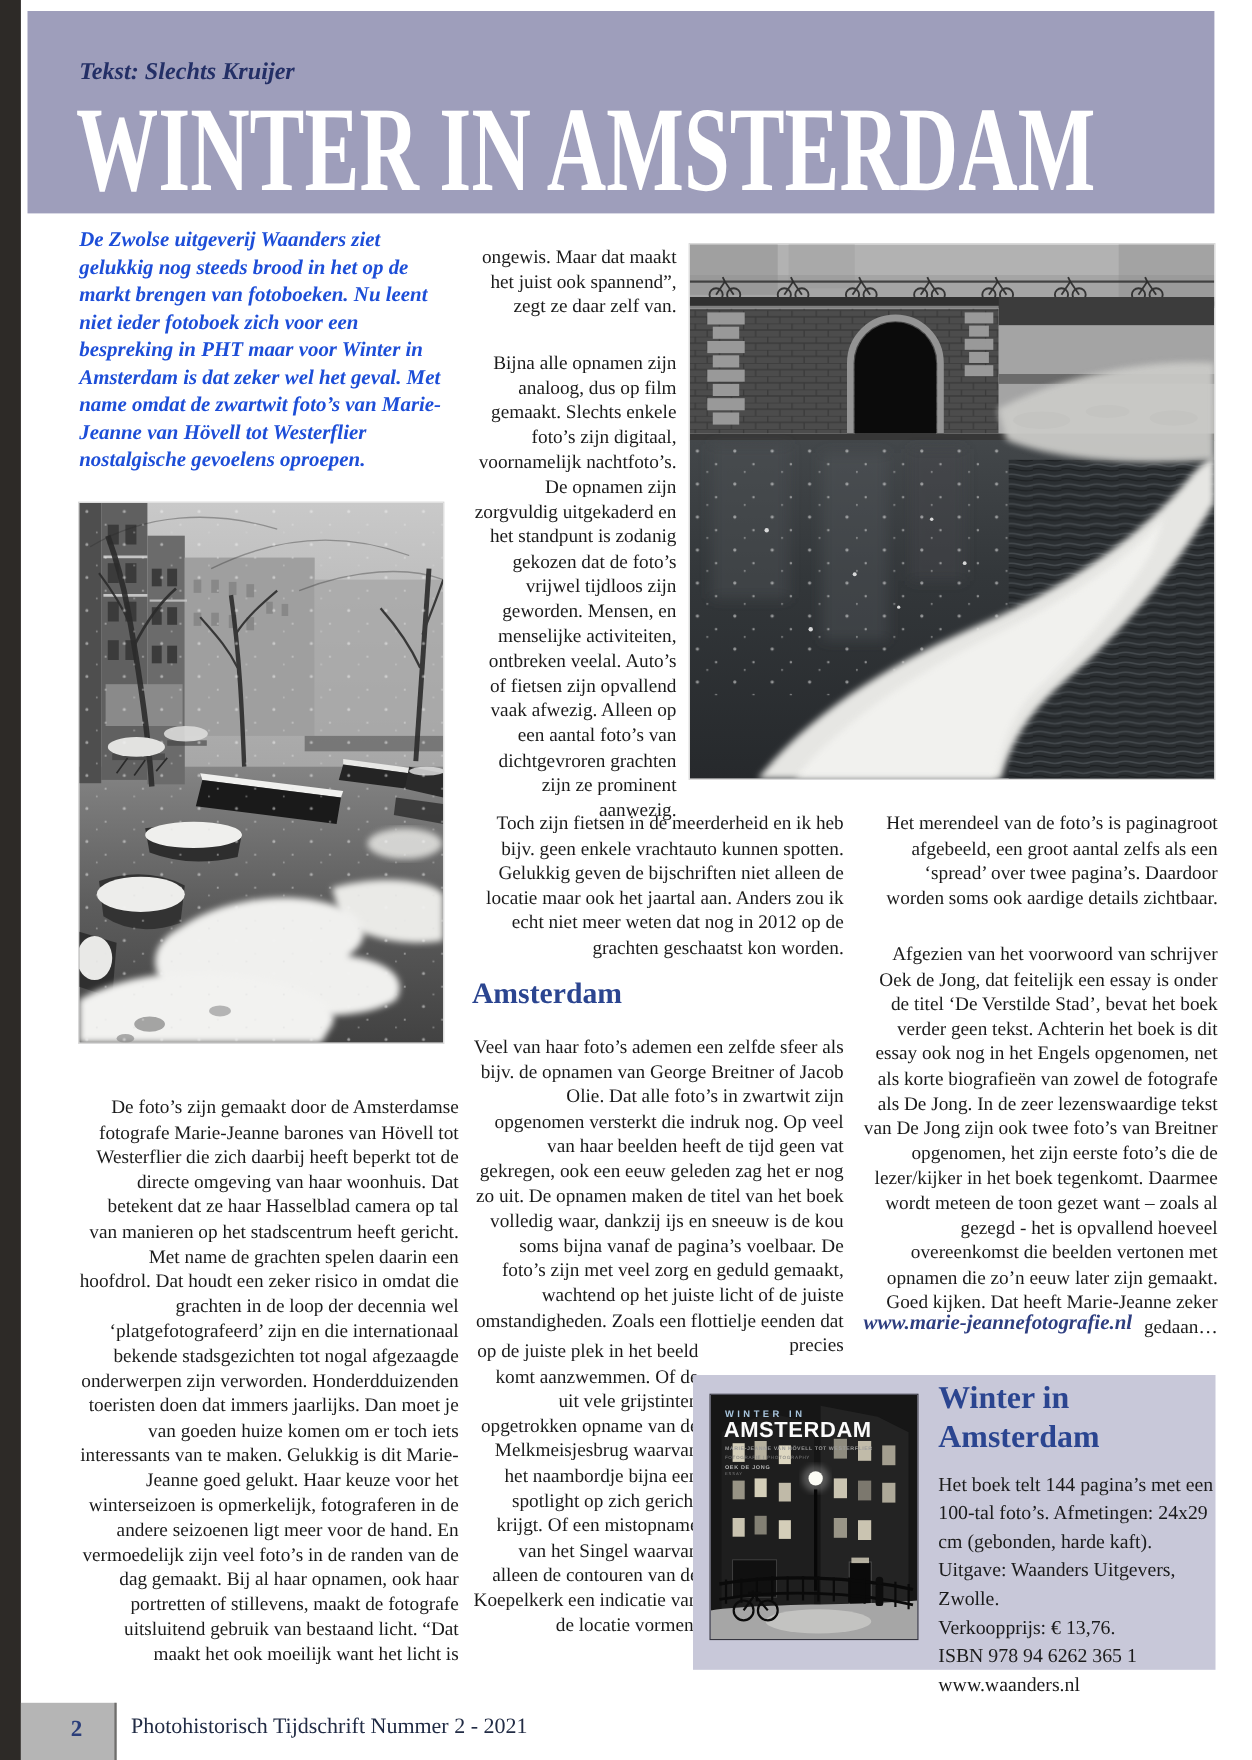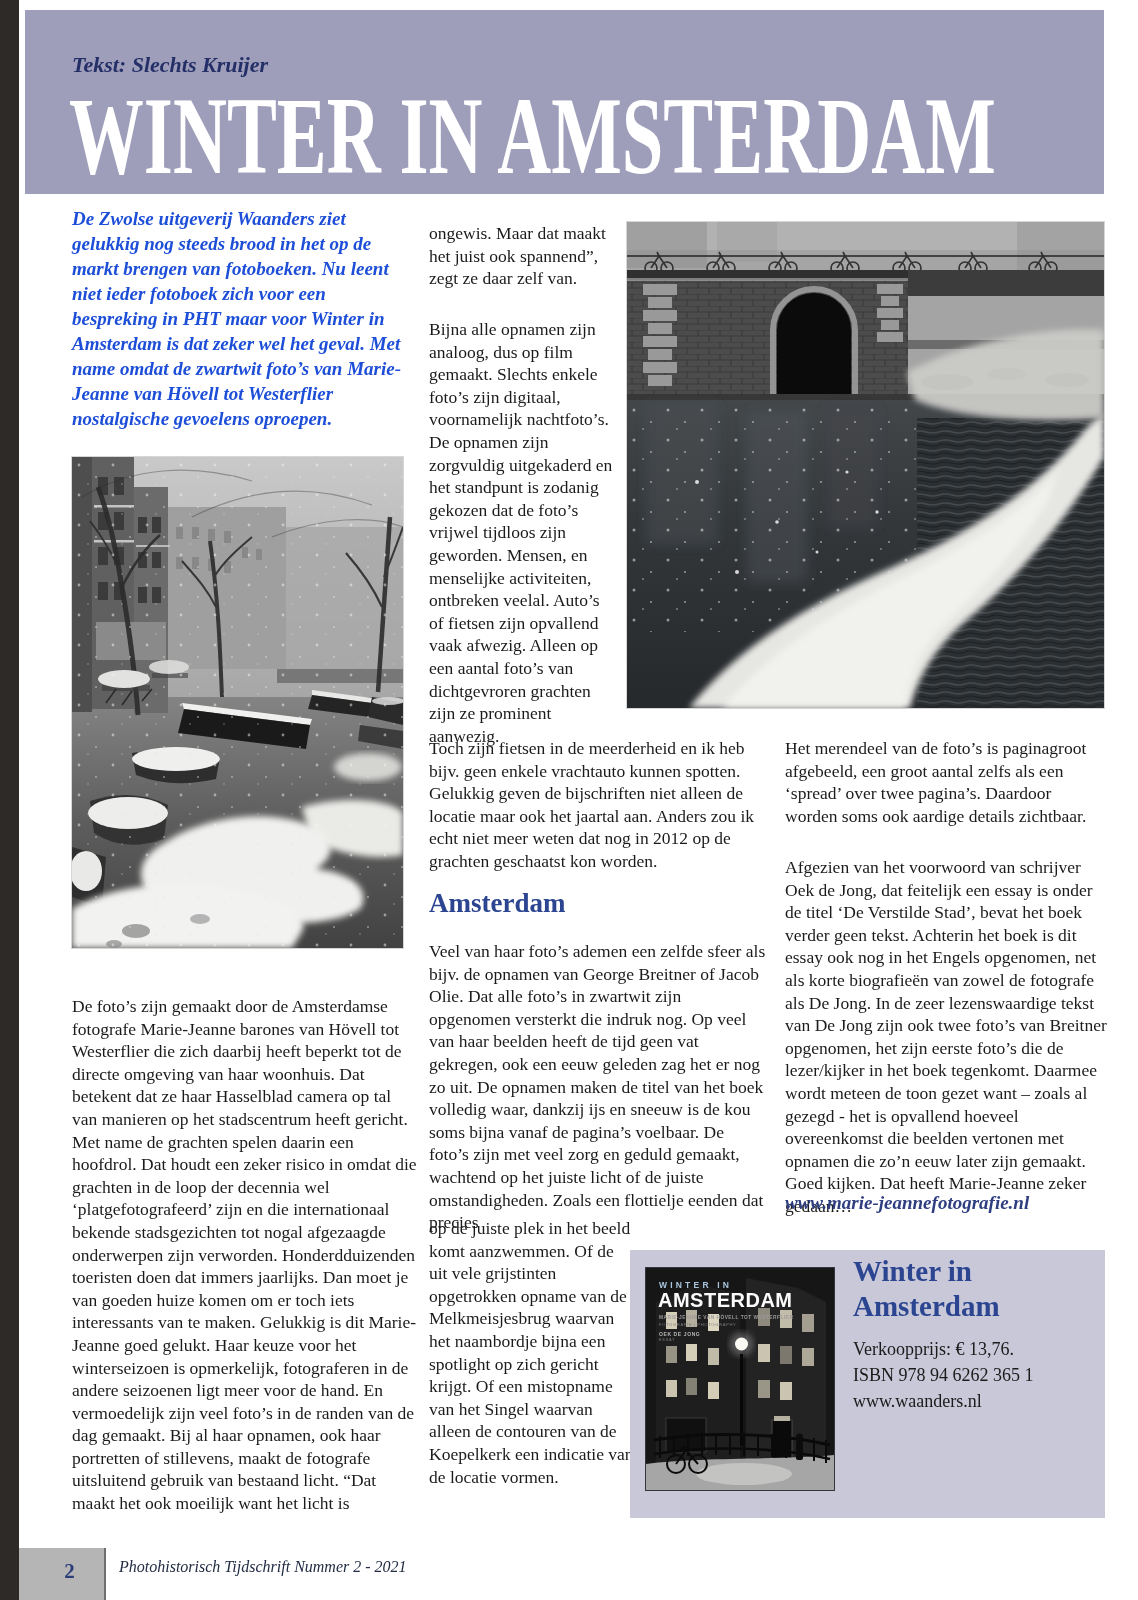--- a/index.html
+++ b/index.html
@@ -11,21 +11,21 @@
   p{margin:0;}
   .edge-strip{left:0;top:0;width:19px;height:1600px;background:#2d2a27;}
   .header-banner{left:25px;top:10px;width:1079px;height:184px;background:#9e9ebb;}
   .byline{left:72px;top:52px;font-size:22px;font-weight:bold;font-style:italic;color:#232f66;}
   .article-title{
     left:69px;top:84px;font-size:110px;line-height:.95;font-weight:bold;color:#ffffff;
     white-space:nowrap;transform:scaleX(.68);transform-origin:0 0;letter-spacing:0;
   }
   .intro-text{left:72px;top:206px;width:340px;font-size:19px;line-height:25px;
     font-weight:bold;font-style:italic;color:#1d4ed8;}
-  .body-text{font-size:17.5px;line-height:22.6px;color:#1b1b1b;}
+  .body-text{font-size:17.5px;line-height:22.6px;color:#1b1b1b;text-align:right;}
   .left-body{left:72px;top:995px;width:345px;}
   .mid-p1{left:429px;top:222px;width:186px;}
   .mid-p2{left:429px;top:318px;width:186px;}
   .mid-wide{left:429px;top:737px;width:338px;}
   .nostalgie-h{left:429px;top:888px;font-size:27px;font-weight:bold;color:#2b4590;}
   .nost-wide{left:429px;top:940px;width:338px;}
   .nost-narrow{left:429px;top:1217px;width:206px;}
   .right-p1{left:785px;top:737px;width:322px;}
   .right-p2{left:785px;top:844px;width:322px;margin-top:12px;}
   .site-link{left:785px;top:1192px;font-size:19px;font-style:italic;color:#2e3e80;font-weight:bold;}
@@ -38,21 +38,21 @@
   .cover-title-large{top:21px;left:12px;font-size:20px;font-weight:bold;letter-spacing:.5px;color:#fbfbfb;}
   .cover-author{top:47px;left:13px;font-size:4.8px;font-weight:bold;letter-spacing:.5px;color:#9b9b9b;}
   .cover-subtitle{top:54px;left:13px;font-size:4.2px;letter-spacing:.6px;color:#7a7a7a;}
   .cover-essayist{top:63px;left:13px;font-size:5px;font-weight:bold;letter-spacing:.6px;color:#b5b5b5;}
   .cover-essay{top:70px;left:13px;font-size:3.8px;letter-spacing:.8px;color:#808080;}
   .box-title{left:853px;top:1254px;font-size:29px;line-height:35px;font-weight:bold;color:#2b4590;}
   .box-text{left:853px;top:1336px;width:252px;font-size:18px;line-height:26px;color:#1b1b1b;}
   .footer-bar{left:19px;top:1548px;width:87px;height:52px;background:#b5b5b5;
     border-right:2px solid #6f6e6c;box-sizing:border-box;text-align:center;}
   .page-num{padding-top:11px;padding-left:16px;font-size:21px;font-weight:bold;color:#2b3e7a;}
-  .journal-title{left:119px;top:1558px;font-size:16px;color:#222c45;font-style:italic;}
+  .journal-title{left:119px;top:1558px;font-size:20px;color:#222c45;}
 </style>
 </head>
 <body>
 
 <div class="abs edge-strip"></div>
 
 <div class="abs header-banner"></div>
 <div class="abs byline">Tekst: Slechts Kruijer</div>
 <div class="abs article-title">WINTER IN AMSTERDAM</div>
 
@@ -360,20 +360,21 @@
   <span class="cover-txt cover-subtitle">FOTOGRAFIE | PHOTOGRAPHY</span>
   <span class="cover-txt cover-essayist">OEK DE JONG</span>
   <span class="cover-txt cover-essay">ESSAY</span>
 </div>
 
 <div class="abs box-title">
   <div>Winter in</div>
   <div>Amsterdam</div>
 </div>
 <div class="abs box-text">
+  <p>Het boek telt 144 pagina’s met een 100-tal foto’s. Afmetingen: 24x29 cm (gebonden, harde kaft). Uitgave: Waanders Uitgevers, Zwolle.</p>
   <div>Verkoopprijs: € 13,76.</div>
   <div>ISBN 978 94 6262 365 1</div>
   <a style="color:#1b1b1b;text-decoration:none;display:block;">www.waanders.nl</a>
 </div>
 
 <div class="abs footer-bar">
   <div class="page-num">2</div>
 </div>
 <div class="abs journal-title">Photohistorisch Tijdschrift Nummer 2 - 2021</div>
 

